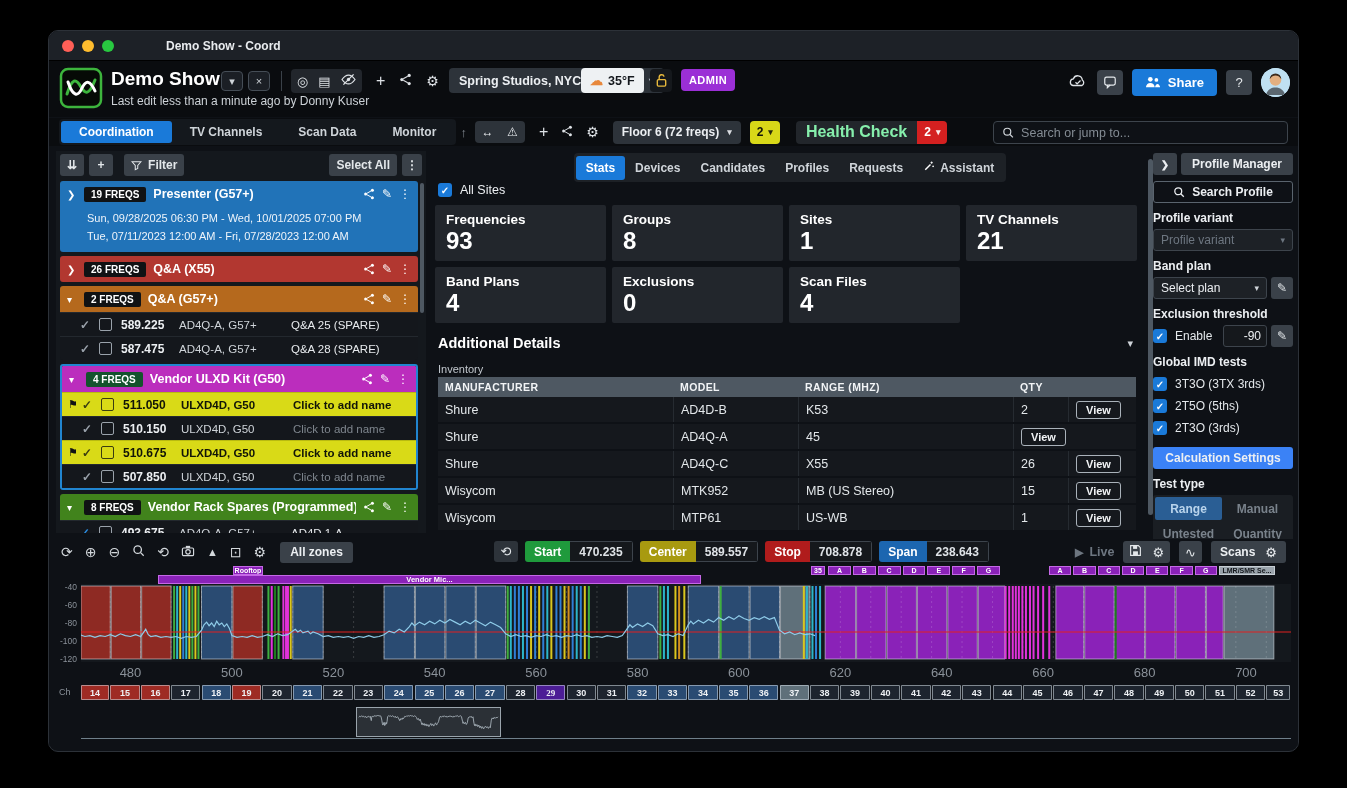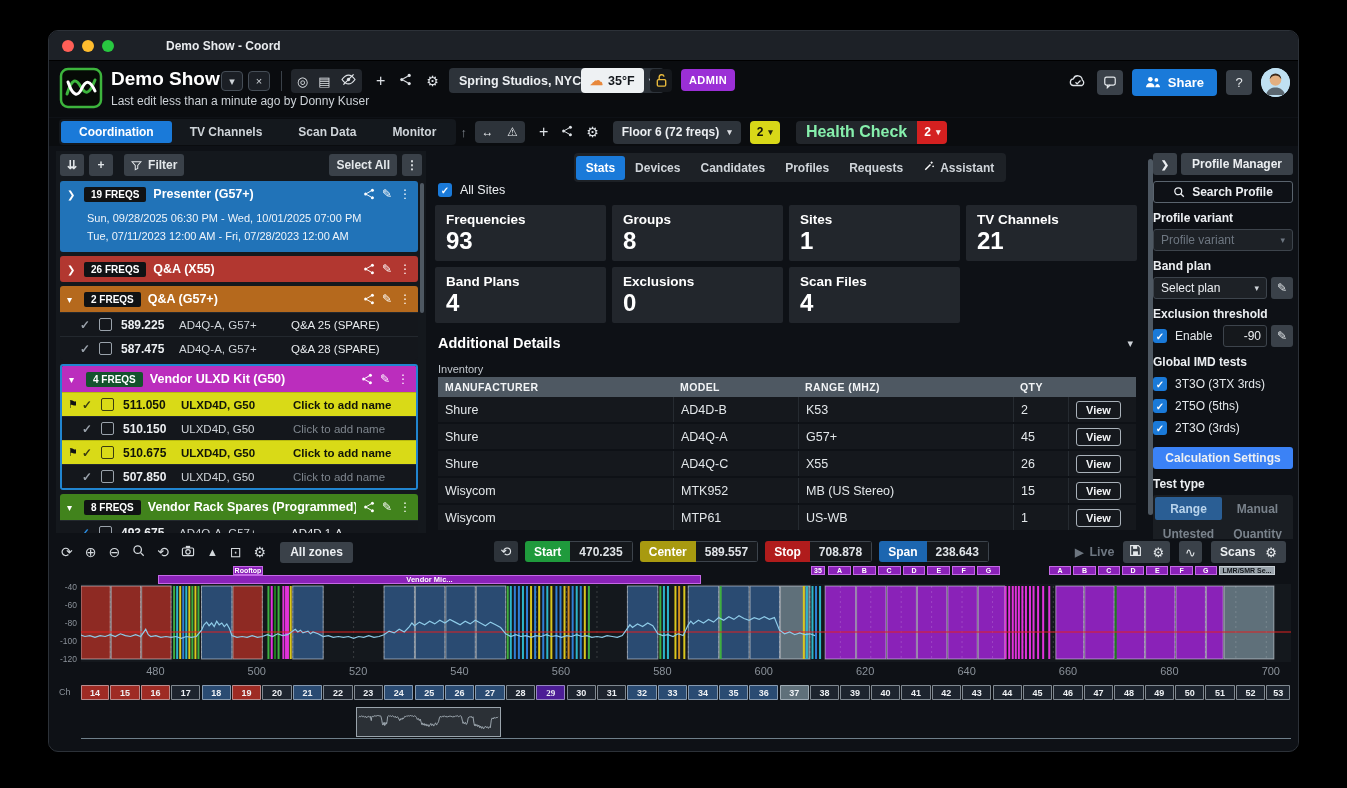--- a/index.html
+++ b/index.html
@@ -174,21 +174,21 @@
     font-weight:bold; display:flex; align-items:center; justify-content:center; overflow:hidden; }
   .ztag.gray { background:#9aa4ac; border-color:#c5cdd3; color:#14181d; }
   .zletters { position:absolute; top:0; height:9px; display:flex; gap:2px; }
   .zletters .seg2 { flex:1; background:#8a22b8; border:1px solid #c568e6; color:#fff; font-size:7px; font-weight:bold;
     display:flex; align-items:center; justify-content:center; }
   .vendor-bar { position:absolute; left:109px; top:9px; width:543px; height:9px; background:#8a22b8;
     border:1px solid #c568e6; color:#fff; font-size:7.5px; font-weight:bold; display:flex; align-items:center;
     justify-content:center; }
   .plot-wrap { position:absolute; left:32px; top:45px; width:1210px; height:78px; background:#14181d; }
   .ylab { position:absolute; width:28px; left:0; text-align:right; color:#8a9199; font-size:8.5px; }
-  .xlab { position:absolute; top:126px; width:30px; text-align:right; color:#8a9199; font-size:11px;margin-left:19px; }
+  .xlab { position:absolute; top:126px; width:30px; text-align:center; color:#8a9199; font-size:13px; }
   .chrow { position:absolute; left:0; top:146px; right:0; height:15px; }
   .chlbl { position:absolute; left:10px; top:2px; color:#8a9199; font-size:9px; }
   .chcell { position:absolute; top:0; height:15px; box-shadow:inset 0 0 0 1px rgba(210,220,228,.55); color:#eef1f4;
     font-size:9px; font-weight:bold; display:flex; align-items:center; justify-content:center; border-radius:1px; }
   .minimap { position:absolute; left:32px; top:166px; width:1210px; height:38px; }
   .mm-line { position:absolute; left:0; right:0; top:33px; height:1px; background:#6f7f8a; }
   .mm-box { position:absolute; left:275px; top:2px; width:145px; height:30px; background:#2b3036;
     border:1px solid #9aa4ac; }
 </style>
 </head>
@@ -332,20 +332,27 @@
       <span>2</span>
       <span class="chev-sm">▾</span>
     </div>
     <div class="hc-group">
       <span class="hc-label">Health Check</span>
       <span class="hc-badge">
         <span>2</span>
         <span class="chev-sm">▾</span>
       </span>
     </div>
+    <div class="search-box">
+      <svg width="13" height="13" viewBox="0 0 16 16">
+          <circle cx="7" cy="7" r="4.6" fill="none" stroke="#cfd4d9" stroke-width="1.6"></circle>
+          <line x1="10.6" y1="10.6" x2="14.4" y2="14.4" stroke="#cfd4d9" stroke-width="1.6"></line>
+        </svg>
+      <input placeholder="Search or jump to..." style="">
+    </div>
   </div>
 
   <div class="main">
 
     <div class="left-panel">
       <div class="lp-toolbar">
         <span class="tbtn">
             <span>⇊</span>
           </span>
         <span class="tbtn">
@@ -600,21 +607,20 @@
             <div>AD4D-B</div>
             <div>K53</div>
             <div>2</div>
             <div class="view-cell">
               <button class="view-btn">View</button>
             </div>
           </div>
           <div class="trow tbody-row">
             <div>Shure</div>
             <div>AD4Q-A</div>
-            <div>G57+</div>
             <div>45</div>
             <div class="view-cell">
               <button class="view-btn">View</button>
             </div>
           </div>
           <div class="trow tbody-row">
             <div>Shure</div>
             <div>AD4Q-C</div>
             <div>X55</div>
             <div>26</div>

